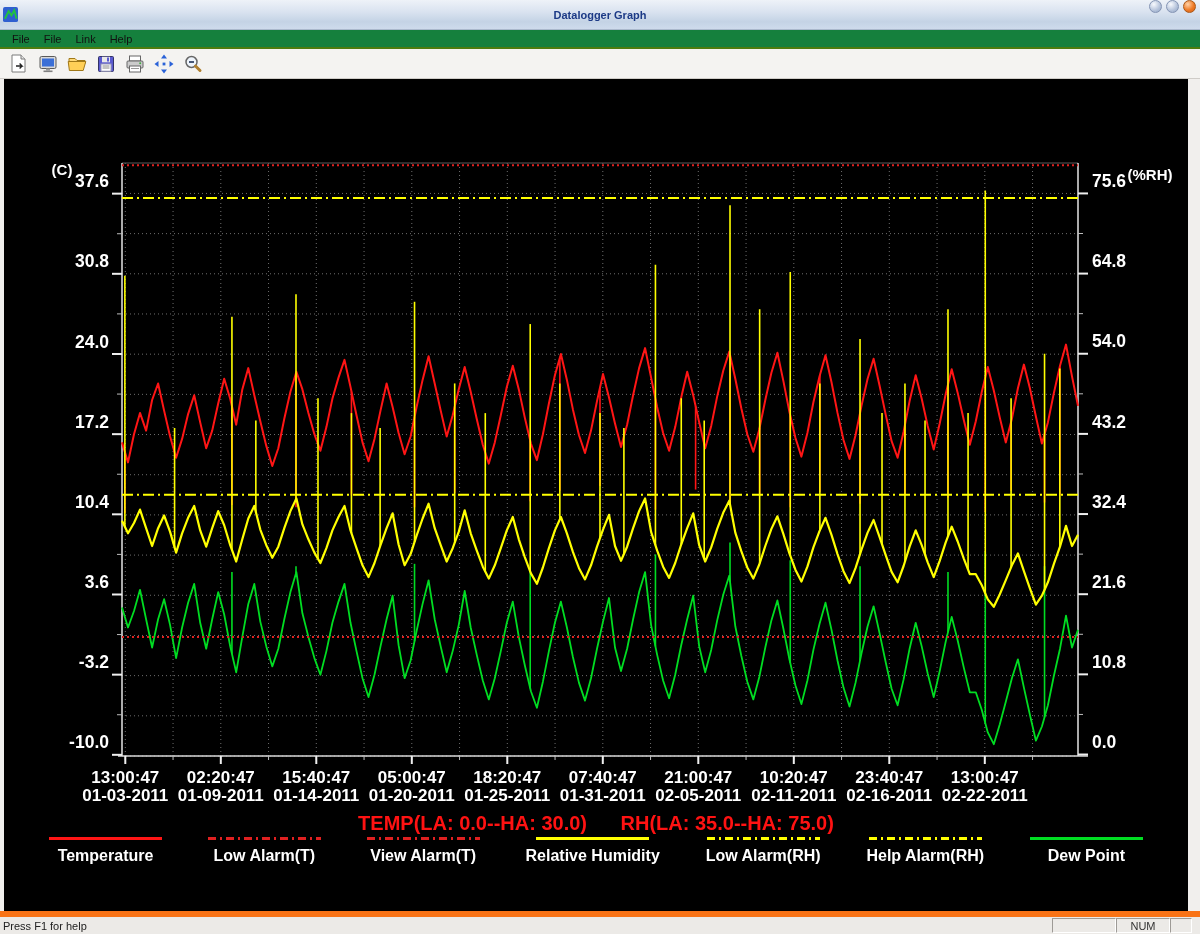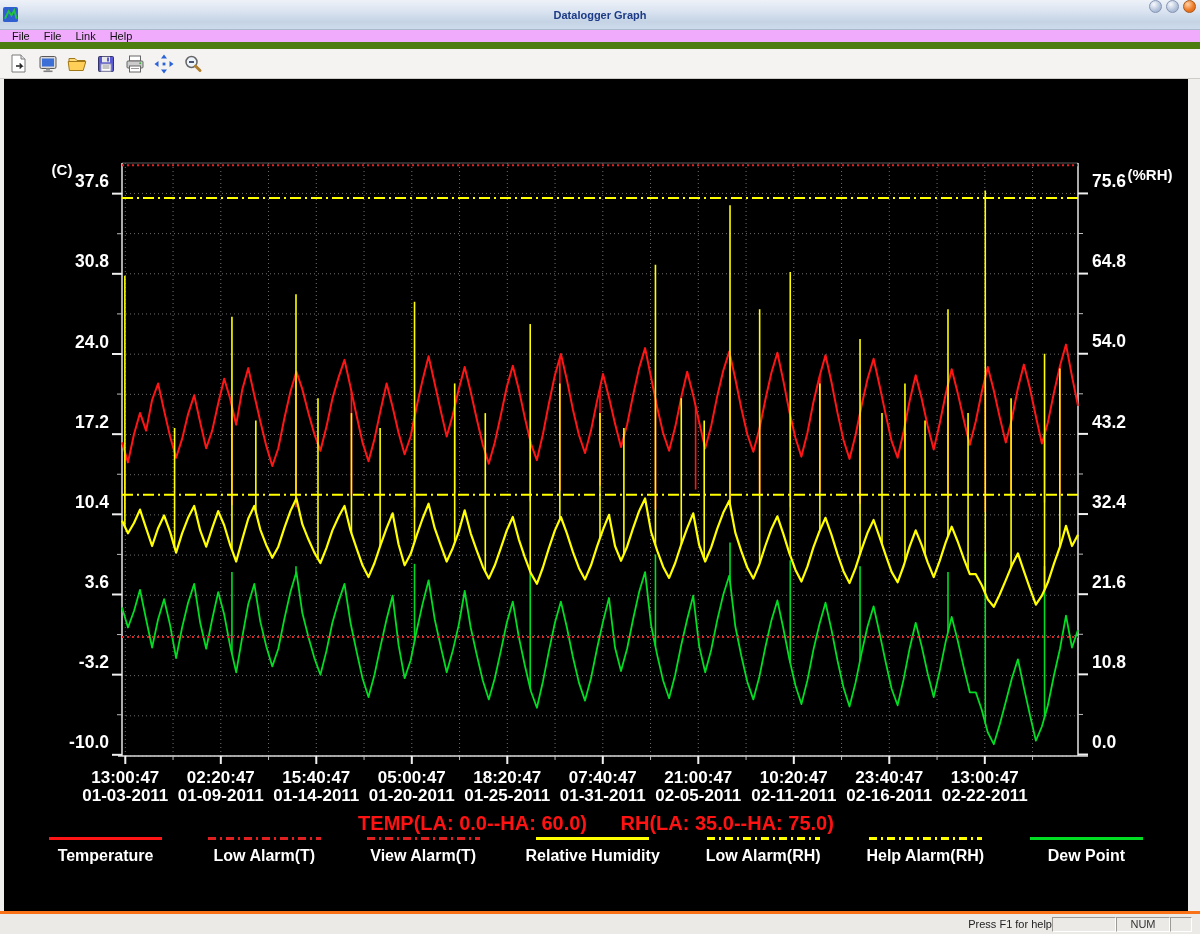--- a/index.html
+++ b/index.html
@@ -11,22 +11,22 @@
     background:linear-gradient(180deg,#eef2f8 0%,#dae3f0 40%,#c4d3e5 75%,#cedbec 100%);
     border-bottom:1px solid #aab8cc; }
   .app-icon-box { width:17px; height:17px; margin-left:2px; display:flex; align-items:center; justify-content:center; }
   .window-title { position:absolute; left:0; right:0; text-align:center; font-size:11px; font-weight:bold; color:#1c3a86; }
   .winbtns { position:absolute; right:4px; top:0px; display:flex; gap:4px; }
   .winbtn { width:13px; height:13px; border-radius:50%; border:1px solid #8494b4;
     background:radial-gradient(circle at 35% 30%, #f8fafe, #b4c2da 60%, #93a6c6); }
   .winbtn.close { border-color:#a85818; background:radial-gradient(circle at 35% 30%, #ffd2a8, #ee7b28 55%, #d85c10); }
 
   
-  .menubar { height:19px; background:#f0abfc; display:flex; align-items:center; padding-left:5px;
-    border-bottom:7px solid #4d7c0f; font-size:11px; color:#111; }
+  .menubar { height:19px; background:#15803d; display:flex; align-items:center; padding-left:5px;
+    border-bottom:2px solid #4d7c0f; font-size:11px; color:#111; }
   .menu-item { padding:2px 7px; }
 
   
   .toolbar { height:30px; background:#f4f3f1; display:flex; align-items:center; padding-left:6px; gap:3px;
     border-bottom:1px solid #cfccc8; }
   .tbtn { width:26px; height:25px; display:flex; align-items:center; justify-content:center; background:transparent; border:none; }
 
   
   .client { flex:1; background:#f1efed; padding-left:4px; padding-right:12px; }
   .client-black { position:relative; width:100%; height:100%; background:#000; overflow:hidden; }
@@ -43,22 +43,22 @@
   .alarm-summary { position:absolute; left:0; right:0; top:733px; text-align:center;
     font-weight:bold; font-size:20px; color:#ff1212; letter-spacing:0px; }
   .alarm-summary span { margin:0 14px; }
 
   .legend { position:absolute; left:45px; right:45px; top:753px; display:flex; justify-content:space-between;gap:9px; }
   .legend-item { display:flex; flex-direction:column; align-items:center; padding-top:5px; }
   .legend-sample { width:113px; height:3px; margin-bottom:7px; }
   .legend-label { color:#fff; font-weight:bold; font-size:16px; white-space:nowrap; }
 
   
-  .statusbar { height:23px; background:#eceae7; border-top:3px solid #f97316; display:flex; align-items:center;
-    font-size:11px; color:#222; padding:0 8px 0 3px;text-align:right; }
+  .statusbar { height:23px; background:#eceae7; border-top:6px solid #f97316; display:flex; align-items:center;
+    font-size:11px; color:#222; padding:0 8px 0 3px; }
   .status-help { flex:1; }
   .spanel { height:15px; border:1px solid; border-color:#9d9a96 #ffffff #ffffff #9d9a96; 
     display:flex; align-items:center; justify-content:center; font-size:11px; color:#333; }
   .spanel.empty1 { width:64px; }
   .spanel.num { width:54px; }
   .spanel.empty2 { width:22px; }
 </style>
 </head>
 <body>
 
@@ -370,21 +370,21 @@
             <line x1="1055.836" y1="468.0643541927412" x2="1055.836" y2="289.5832290362954" stroke="#ffff00" stroke-width="1.6"></line>
           </g>
           <g>
             <line x1="118" y1="86.35785288270381" x2="1074" y2="86.35785288270381" stroke="#e02020" stroke-width="2" stroke-dasharray="2 3"></line>
             <line x1="118" y1="557.9284294234592" x2="1074" y2="557.9284294234592" stroke="#e02020" stroke-width="2" stroke-dasharray="2 3"></line>
             <line x1="118" y1="118.88235294117649" x2="1074" y2="118.88235294117649" stroke="#ffff00" stroke-width="2" stroke-dasharray="11 4 2 4"></line>
             <line x1="118" y1="415.75344180225284" x2="1074" y2="415.75344180225284" stroke="#ffff00" stroke-width="2" stroke-dasharray="11 4 2 4"></line>
           </g>
         </svg>
       <div class="alarm-summary">
-        <span>TEMP(LA: 0.0--HA: 60.0)</span>
+        <span>TEMP(LA: 0.0--HA: 30.0)</span>
         <span>RH(LA: 35.0--HA: 75.0)</span>
       </div>
       <div class="legend">
           <div class="legend-item">
             <div class="legend-sample" style="background: rgb(255, 21, 21);"></div>
             <span class="legend-label">Temperature</span>
           </div>
           <div class="legend-item">
             <div class="legend-sample" style="background: repeating-linear-gradient(90deg, rgb(224, 32, 32) 0px, rgb(224, 32, 32) 8px, transparent 8px, transparent 12px, rgb(224, 32, 32) 12px, rgb(224, 32, 32) 14px, transparent 14px, transparent 18px);"></div>
             <span class="legend-label">Low Alarm(T)</span>

